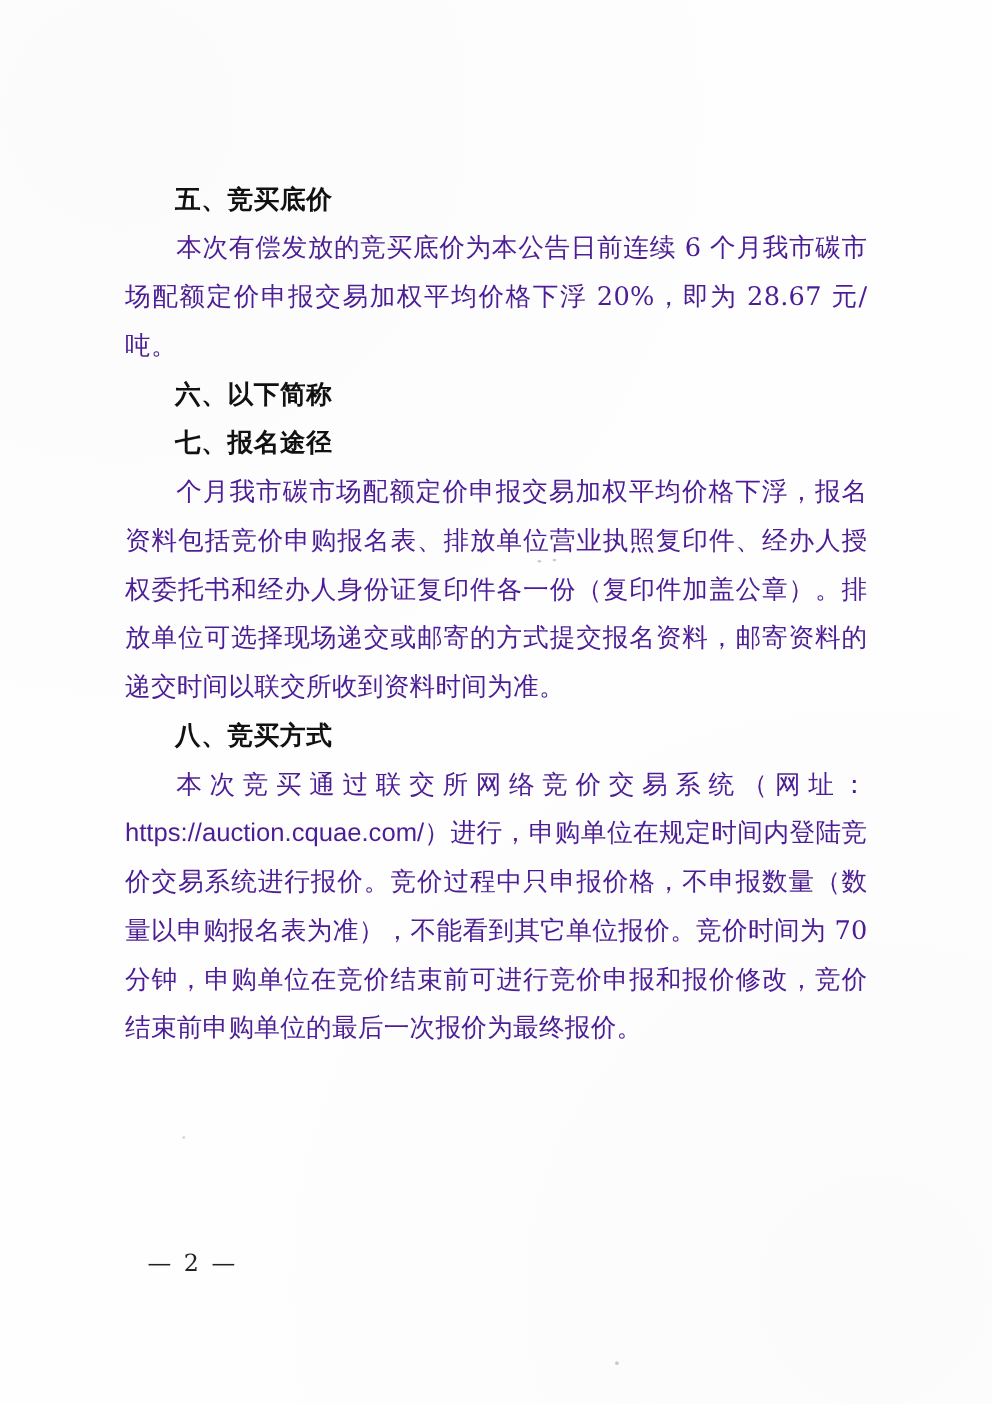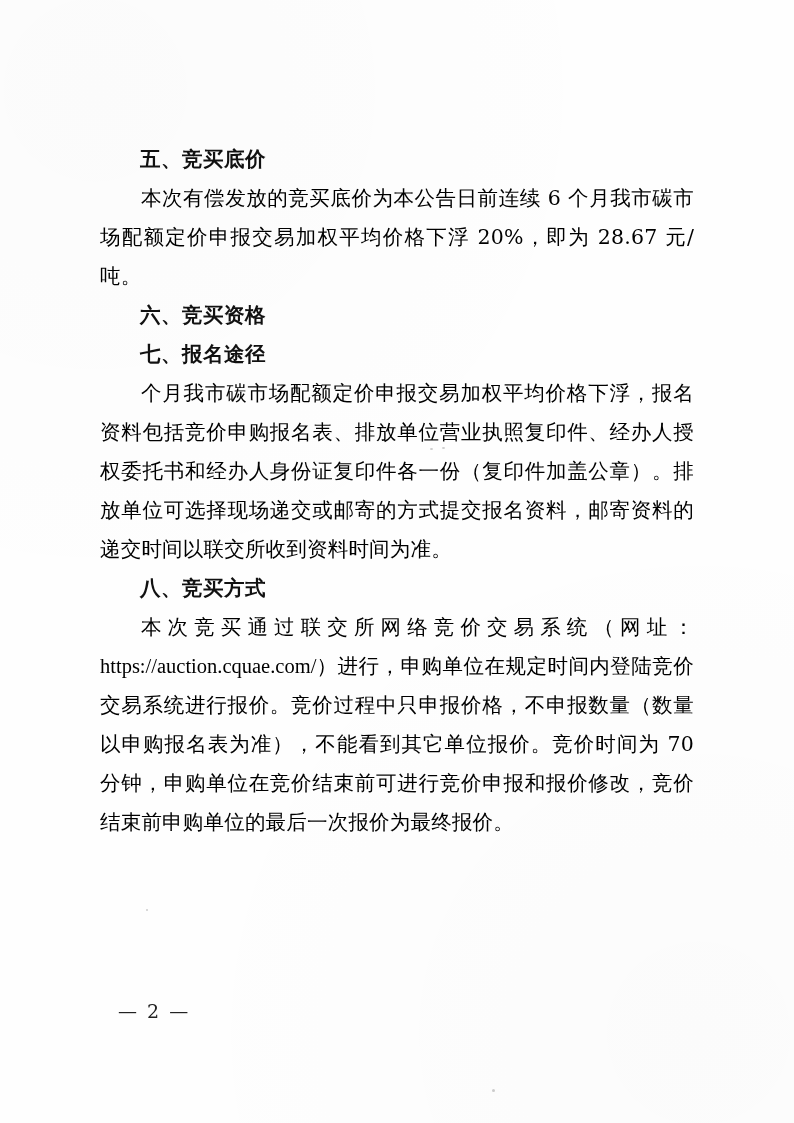--- a/index.html
+++ b/index.html
@@ -46,27 +46,27 @@
   p.para {
     font-family: "DejaVu Serif", "Liberation Serif", serif;
     font-size: 20.5px;
     line-height: 39px;
     margin: 0;
     padding: 0;
     text-align: justify;
     text-justify: inter-character;
     text-indent: 41px;
     letter-spacing: 0.2px;
-    color: #000000;
+    color: #4c1d95;
   }
   p.para.last-line-nostretch {
     text-align-last: left;
   }
   .url {
-    font-family: Liberation Serif, serif;
+    font-family: Liberation Sans, sans-serif;
     letter-spacing: 0;
   }
   .footer {
     position: absolute;
     left: 100px;
     top: 1000px;
     width: 594px;
     font-family: "DejaVu Serif", "Liberation Serif", serif;
     font-size: 19px;
     color: #222222;
@@ -91,21 +91,21 @@
   <div class="speck" style="left:430px; top:448px; width:3px; height:2px;"></div>
   <div class="speck" style="left:442px; top:447px; width:3px; height:2px;"></div>
   <div class="speck" style="left:492px; top:1089px; width:3px; height:3px;"></div>
   <div class="speck" style="left:146px; top:909px; width:2px; height:2px;"></div>
 
   <div class="body-area">
 
     <h2 class="sec-heading">五、竞买底价</h2>
     <p class="para last-line-nostretch">本次有偿发放的竞买底价为本公告日前连续 6 个月我市碳市场配额定价申报交易加权平均价格下浮 20%，即为 28.67 元/吨。</p>
 
-    <h2 class="sec-heading">六、竞买资格</h2>
+    <h2 class="sec-heading">六、以下简称</h2>
 
     <h2 class="sec-heading">七、报名途径</h2>
     <p class="para last-line-nostretch">个月我市碳市场配额定价申报交易加权平均价格下浮，报名资料包括竞价申购报名表、排放单位营业执照复印件、经办人授权委托书和经办人身份证复印件各一份（复印件加盖公章）。排放单位可选择现场递交或邮寄的方式提交报名资料，邮寄资料的递交时间以联交所收到资料时间为准。</p>
 
     <h2 class="sec-heading">八、竞买方式</h2>
     <p class="para last-line-nostretch"><span>本次竞买通过联交所网络竞价交易系统（网址：</span><span class="url">https://auction.cquae.com/</span><span>）进行，申购单位在规定时间内登陆竞价交易系统进行报价。竞价过程中只申报价格，不申报数量（数量以申购报名表为准），不能看到其它单位报价。竞价时间为 70 分钟，申购单位在竞价结束前可进行竞价申报和报价修改，竞价结束前申购单位的最后一次报价为最终报价。</span></p>
 
   </div>
 
   <div class="footer">

